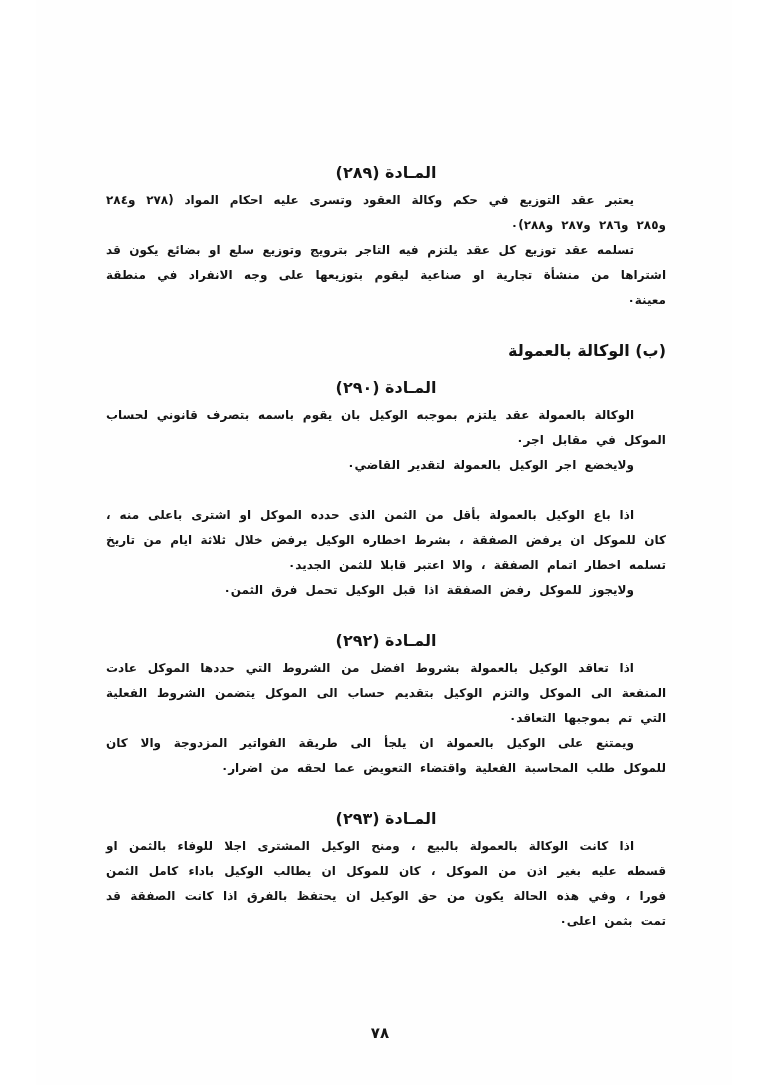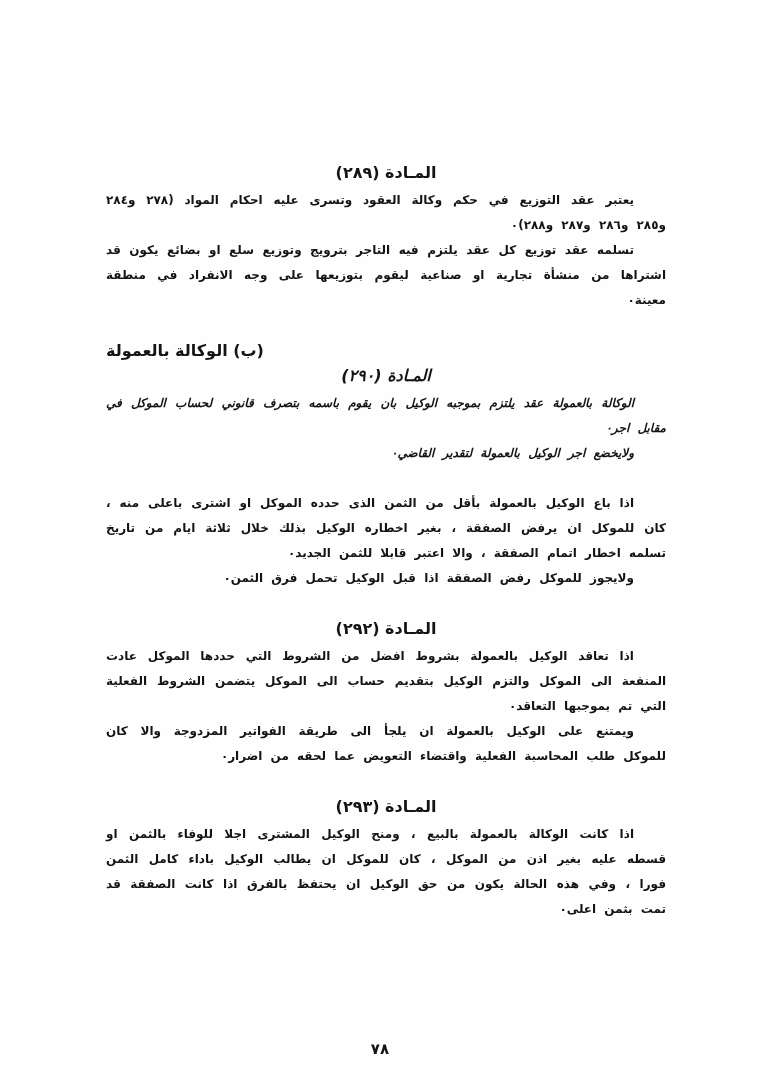--- a/index.html
+++ b/index.html
@@ -17,31 +17,31 @@
     direction: rtl;
     overflow: hidden;
   }
   .content {
     position: absolute;
     top: 160px;
     right: 66px;
     left: 70px;
   }
   .article { margin-bottom: 25px; }
-  .article.after-title { margin-top: 0; font-style: italic; }
+  .article.after-title { margin-top: 12px; }
   .article-heading {
     text-align: center;
     font-size: 16px;
     font-weight: bold;
     letter-spacing: 1px;
     line-height: 25px;
     margin-bottom: 3px;
   }
   .section-title {
-    text-align: left;
+    text-align: right;
     font-size: 16px;
     font-weight: bold;
     letter-spacing: 1px;
     line-height: 25px;
     margin-top: 0;
   }
   .para {
     font-size: 12px;
     font-weight: bold;
     line-height: 25px;
@@ -52,21 +52,20 @@
   }
   .page-number {
     position: absolute;
     top: 1024px;
     left: 0;
     right: 8px;
     text-align: center;
     font-size: 15px;
     font-weight: bold;
     letter-spacing: 2px;
-    margin-top: 16px;
   }
 </style>
 </head>
 <body>
 
 <div class="page">
   <div class="content">
 
     <section class="article">
       <h2 class="article-heading">المـادة (٢٨٩)</h2>
@@ -76,21 +75,21 @@
 
     <h2 class="section-title">(ب) الوكالة بالعمولة</h2>
 
     <section class="article after-title">
       <h2 class="article-heading">المـادة (٢٩٠)</h2>
       <p class="para">الوكالة بالعمولة عقد يلتزم بموجبه الوكيل بان يقوم باسمه بتصرف قانوني لحساب الموكل في مقابل اجر٠</p>
       <p class="para">ولايخضع اجر الوكيل بالعمولة لتقدير القاضي٠</p>
     </section>
 
     <section class="article">
-      <p class="para">اذا باع الوكيل بالعمولة بأقل من الثمن الذى حدده الموكل او اشترى باعلى منه ، كان للموكل ان يرفض الصفقة ، بغير اخطاره الوكيل بذلك خلال ثلاثة ايام من تاريخ تسلمه اخطار اتمام الصفقة ، والا اعتبر قابلا للثمن الجديد٠</p>
+      <p class="para">اذا باع الوكيل بالعمولة بأقل من الثمن الذى حدده الموكل او اشترى باعلى منه ، كان للموكل ان يرفض الصفقة ، بشرط اخطاره الوكيل يرفض خلال ثلاثة ايام من تاريخ تسلمه اخطار اتمام الصفقة ، والا اعتبر قابلا للثمن الجديد٠</p>
       <p class="para">ولايجوز للموكل رفض الصفقة اذا قبل الوكيل تحمل فرق الثمن٠</p>
     </section>
 
     <section class="article">
       <h2 class="article-heading">المـادة (٢٩٢)</h2>
       <p class="para">اذا تعاقد الوكيل بالعمولة بشروط افضل من الشروط التي حددها الموكل عادت المنفعة الى الموكل والتزم الوكيل بتقديم حساب الى الموكل يتضمن الشروط الفعلية التي تم بموجبها التعاقد٠</p>
       <p class="para">ويمتنع على الوكيل بالعمولة ان يلجأ الى طريقة الفواتير المزدوجة والا كان للموكل طلب المحاسبة الفعلية واقتضاء التعويض عما لحقه من اضرار٠</p>
     </section>
 
     <section class="article">

